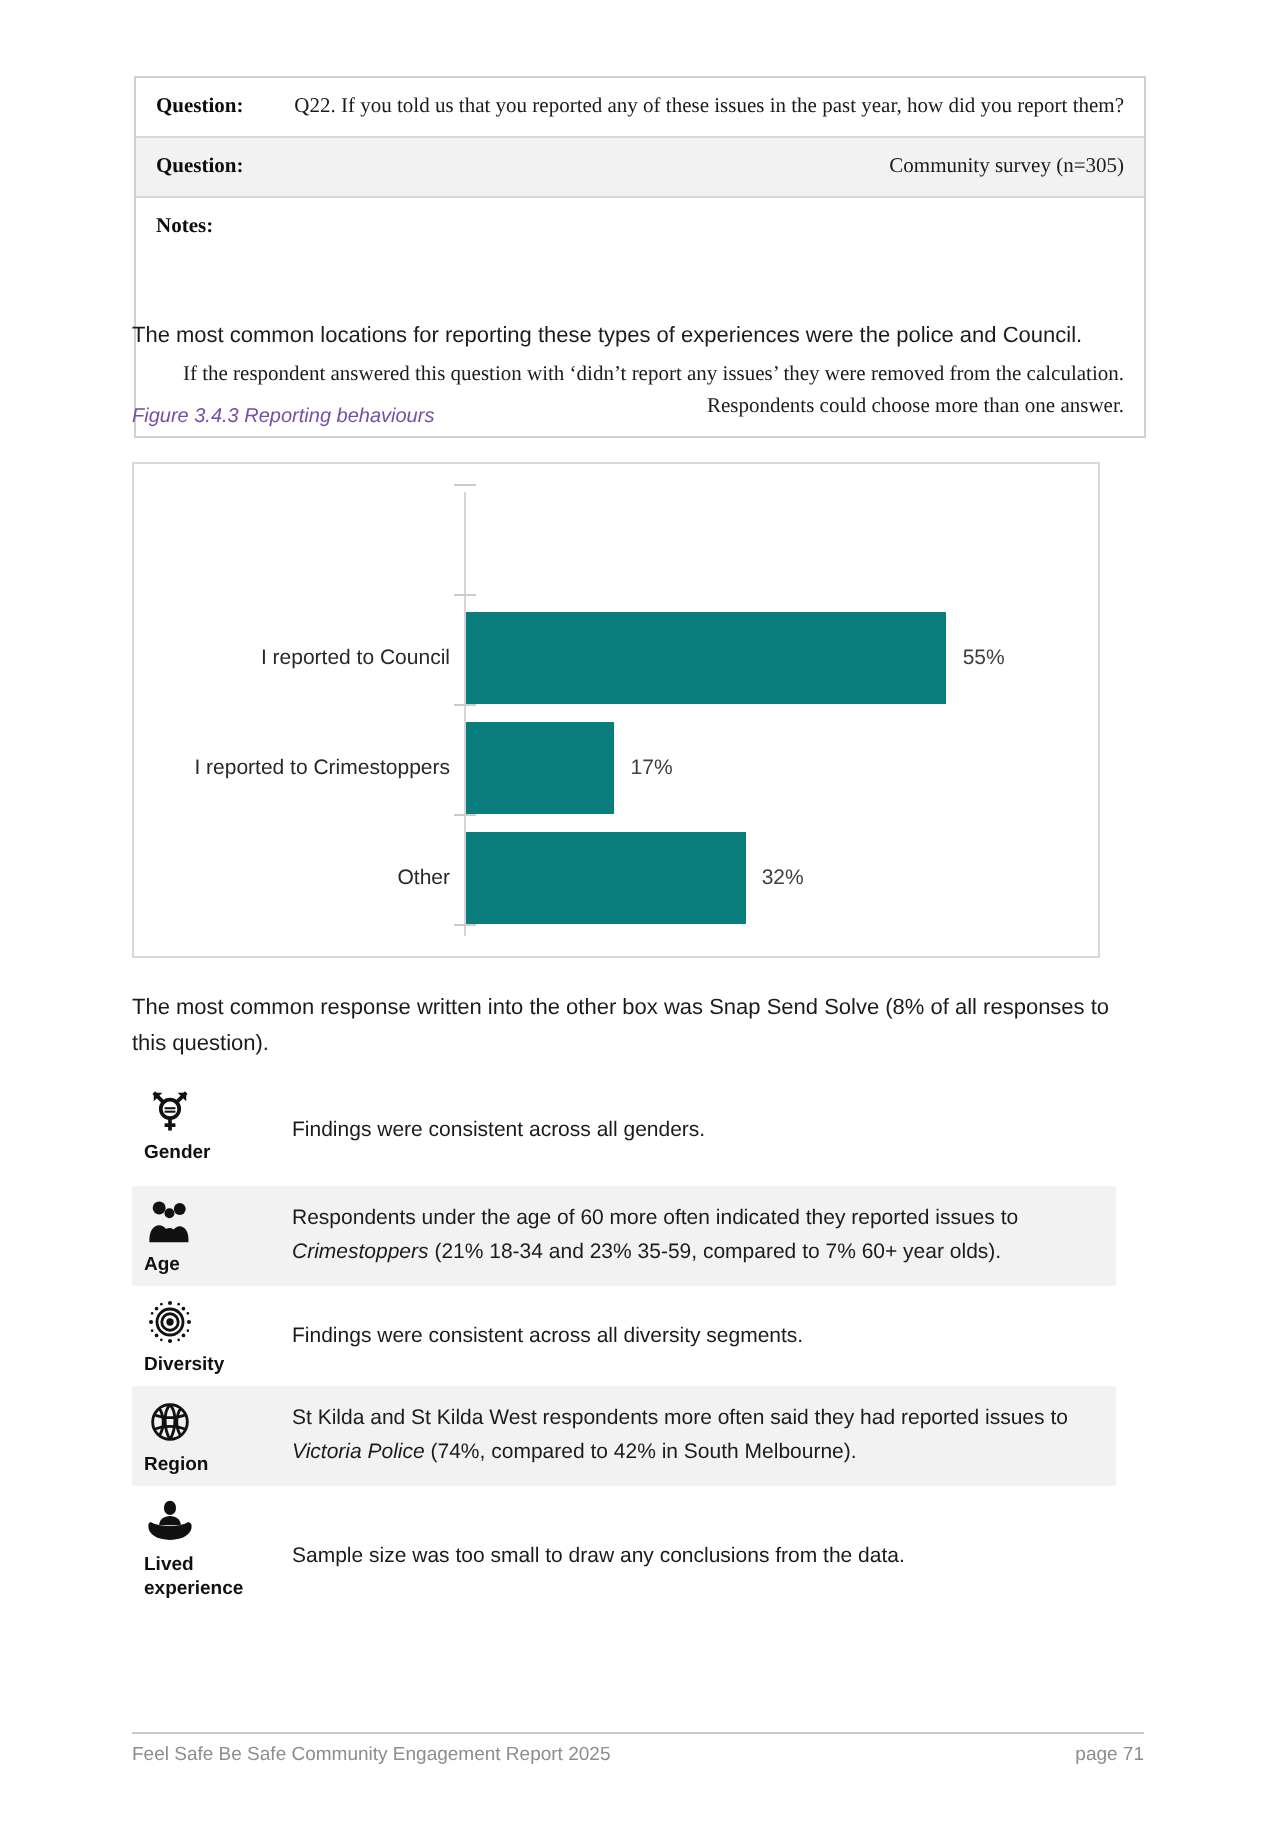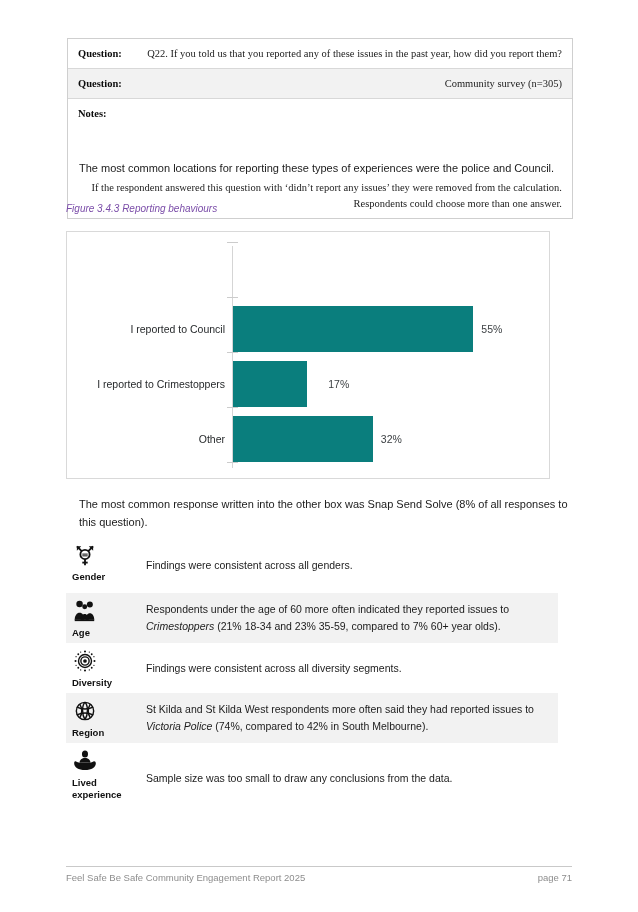--- a/index.html
+++ b/index.html
@@ -56,21 +56,20 @@
   }
 
   
   .para {
     position: absolute;
     left: 66px;
     width: 490px;
     font-size: 11px;
     line-height: 1.62;
     color: #1b1b1b;
-    margin-left: 13px;
   }
   #para-locations { top: 160px; }
   #para-other     { top: 496px; }
 
   .figcaption {
     position: absolute;
     left: 66px;
     top: 203px;
     font-size: 10px;
     font-style: italic;
@@ -233,21 +232,21 @@
         <div class="tick" style="top: 65px;"></div>
         <div class="barrow" style="top: 71px;">
           <div class="barlabel">I reported to Council</div>
           <div class="bar" style="width: 240.35px; background: rgb(10, 126, 125);"></div>
           <div class="barvalue" style="left: 414.35px;">55%</div>
         </div>
         <div class="tick" style="top: 120px;"></div>
         <div class="barrow" style="top: 126px;">
           <div class="barlabel">I reported to Crimestoppers</div>
           <div class="bar" style="width: 74.29px; background: rgb(10, 126, 125);"></div>
-          <div class="barvalue" style="left: 248.29px; margin-left: 13px;">17%</div>
+          <div class="barvalue" style="left: 248.29px;">17%</div>
         </div>
         <div class="tick" style="top: 175px;"></div>
         <div class="barrow" style="top: 181px;">
           <div class="barlabel">Other</div>
           <div class="bar" style="width: 139.84px; background: rgb(10, 126, 125);"></div>
           <div class="barvalue" style="left: 313.84px;">32%</div>
         </div>
         <div class="tick" style="top: 230px;"></div>
       </div>
   </div>

